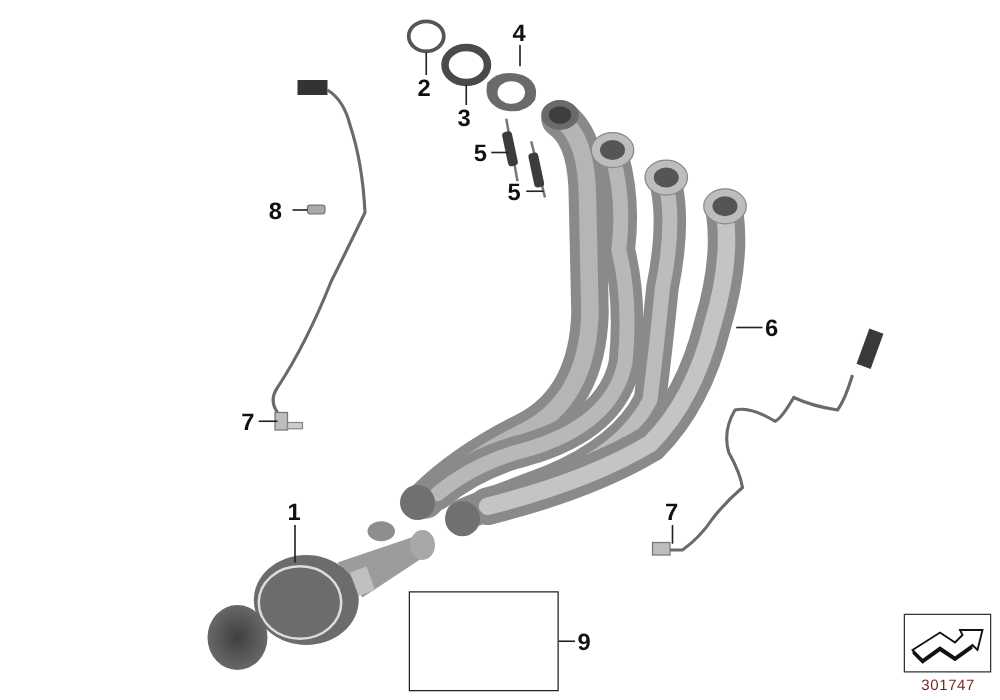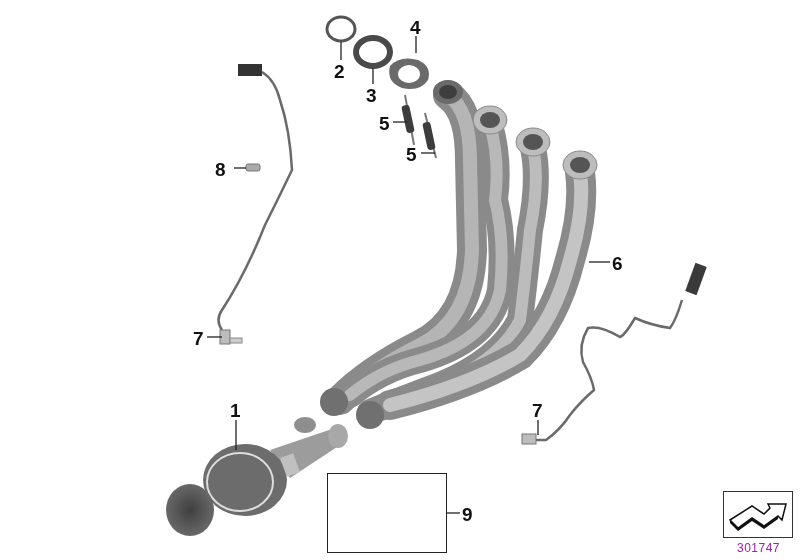--- a/index.html
+++ b/index.html
@@ -1,21 +1,21 @@
 <!DOCTYPE html>
 <html><head>
 <meta charset="utf-8">
 <style>
   html, body { margin:0; padding:0; background:#ffffff; }
   body { width:800px; height:560px; position:relative; overflow:hidden; font-family:"Liberation Sans", sans-serif; }
   #stage { position:absolute; left:0; top:0; width:800px; height:560px; }
   .callout { position:absolute; font-family:"Liberation Sans", sans-serif; font-weight:bold; font-size:19px; color:#111; line-height:1; }
   .kit-box { position:absolute; border:1.5px solid #222; background:#fff; }
   .logo-box { position:absolute; border:1px solid #333; background:#fff; }
-  .diagram-id { position:absolute; font-size:12px; color:#a21caf; letter-spacing:0.5px; }
+  .diagram-id { position:absolute; font-size:12px; color:#7f1d1d; letter-spacing:0.5px; }
 </style>
 </head>
 <body>
 
 <div id="stage">
   <svg width="800" height="560" viewBox="0 0 800 560" xmlns="http://www.w3.org/2000/svg" style="position:absolute;left:0;top:0;">
     <defs>
       <linearGradient id="pipe" x1="0" y1="0" x2="1" y2="0">
         <stop offset="0" stop-color="#7d7d7d"></stop>
         <stop offset="0.45" stop-color="#c9c9c9"></stop>

